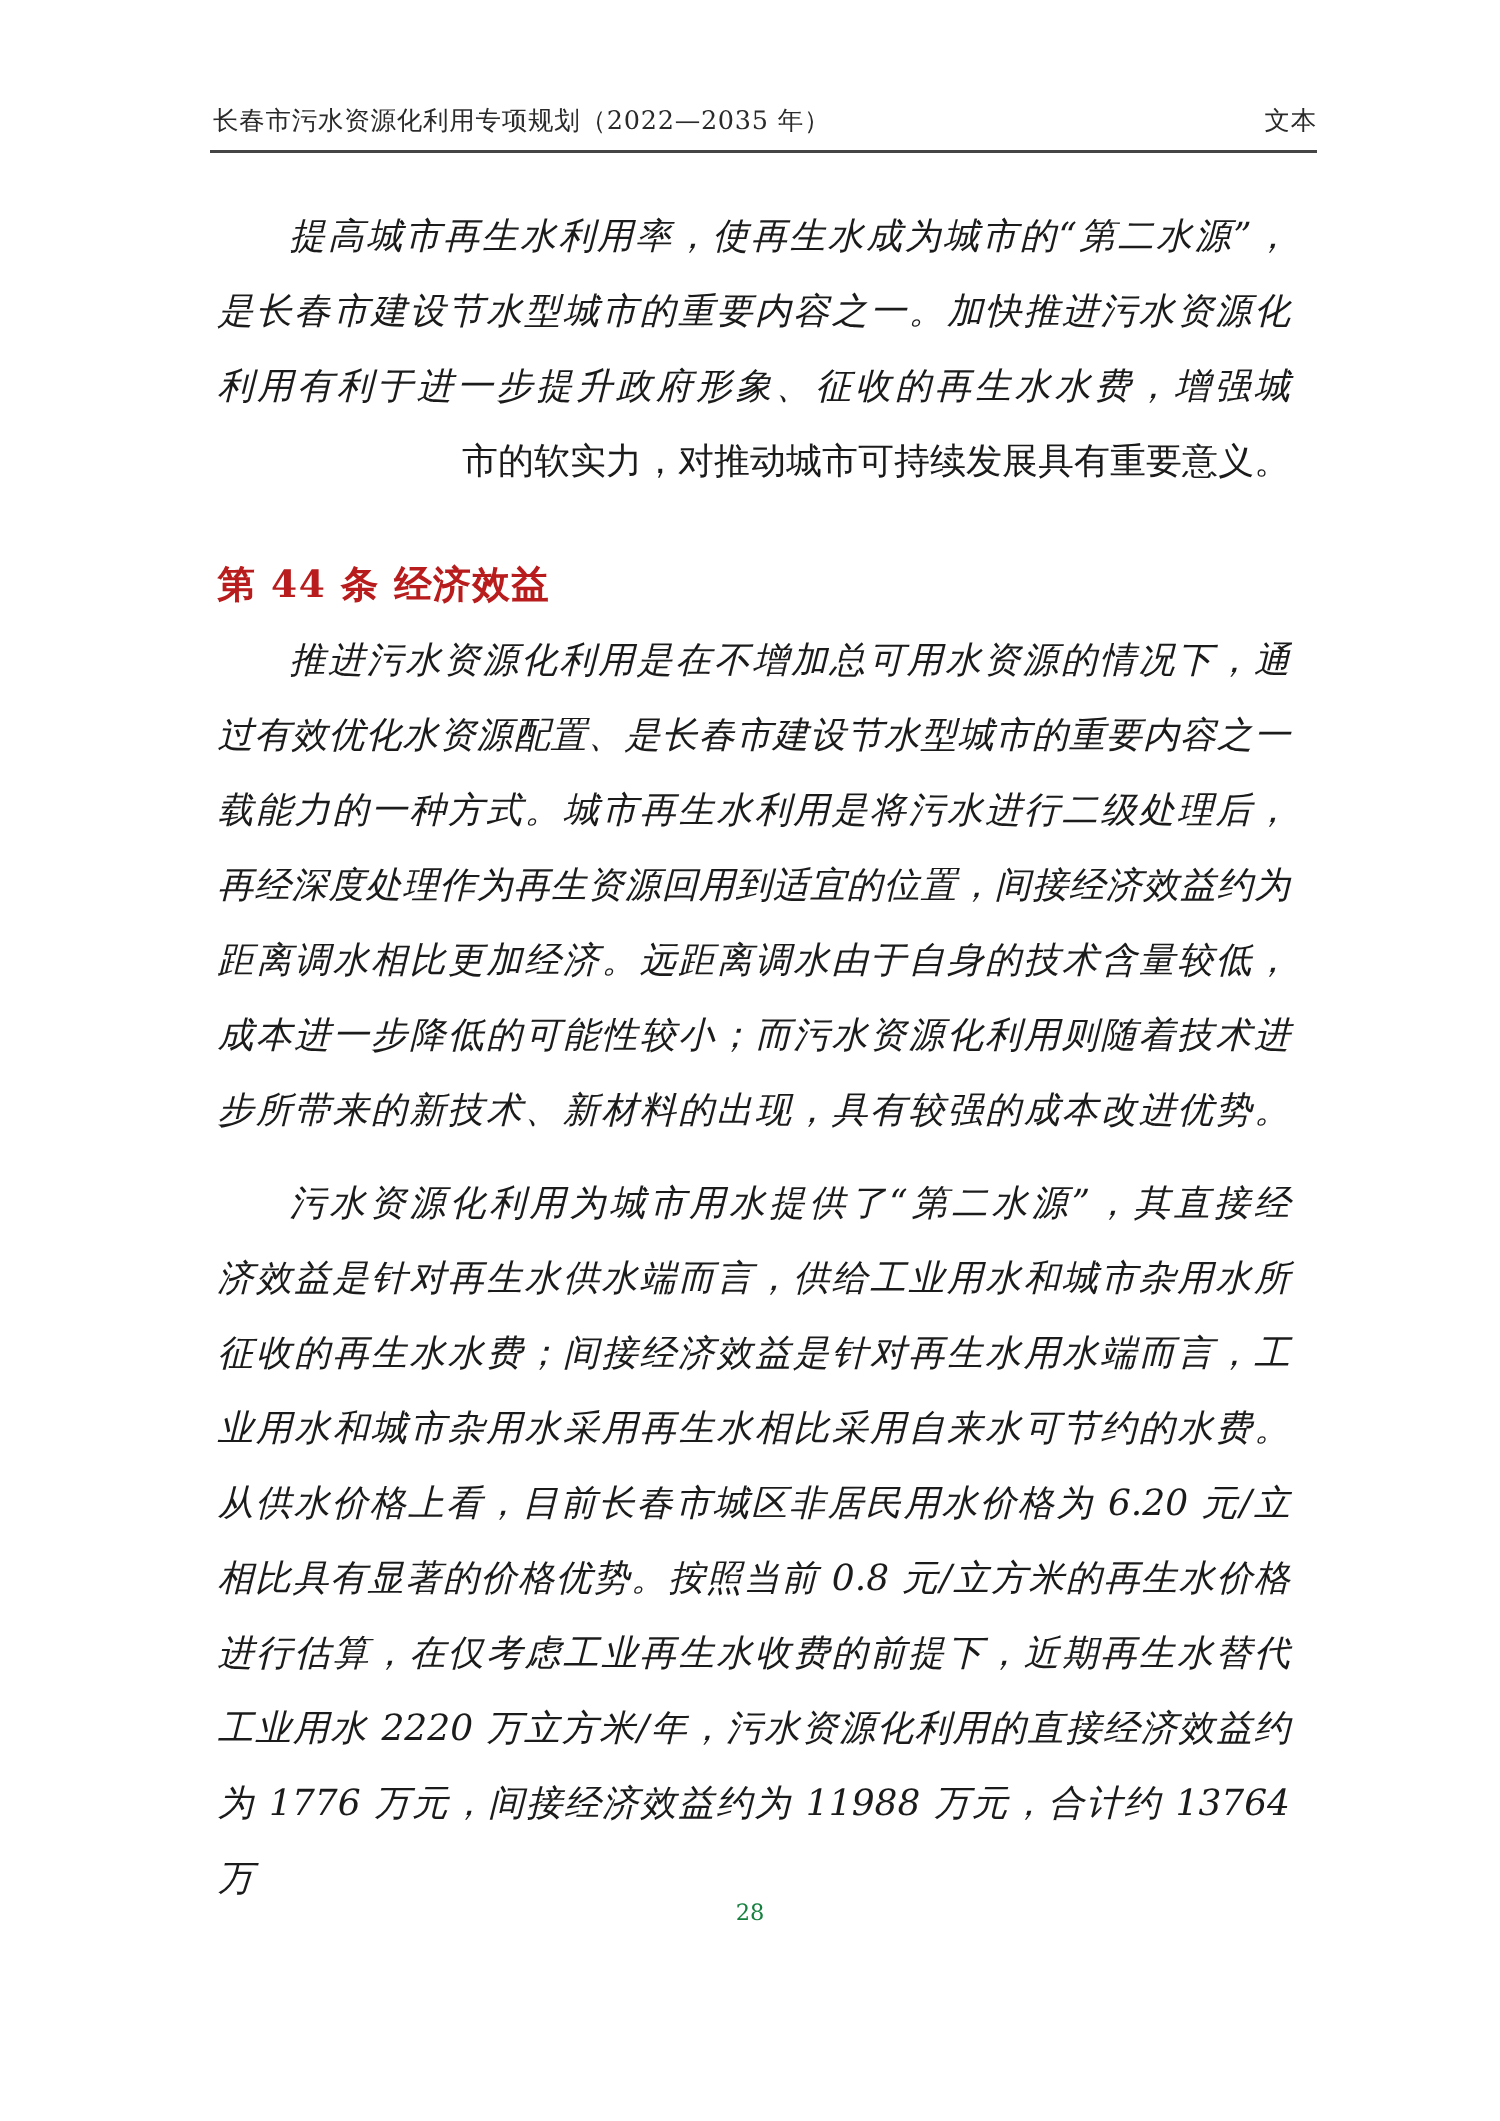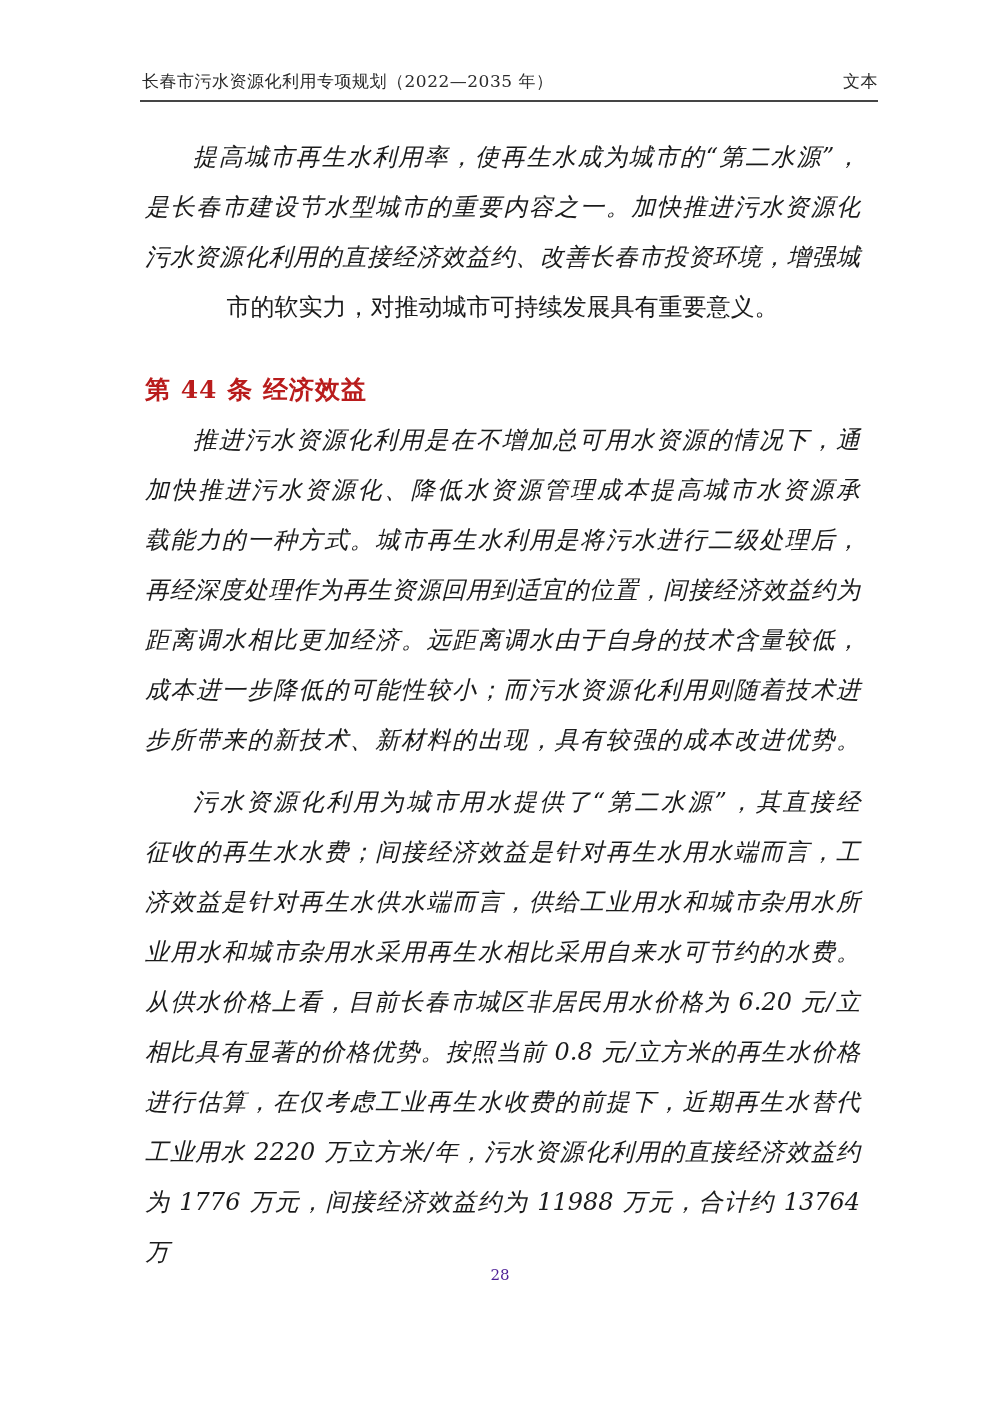--- a/index.html
+++ b/index.html
@@ -31,21 +31,21 @@
   }
   .doc-body {
     margin: 0 140px 0 145px;
     font-size: 24px;
     line-height: 50px;
   }
   .para { margin: 0; }
   .para-1 { margin-top: 30px; }
   .para-2 { margin-top: 0; }
   .para-3 { margin-top: 12px; }
-  .line { text-align: center; }
+  .line { text-align: right; }
   .line.jl {
     text-align: justify;
     text-align-last: justify;
     text-justify: inter-character;
     font-style: italic;
   }
   .line.first { text-indent: 48px; }
   .section-heading {
     margin: 33px 0 0 0;
     font-size: 25px;
@@ -54,59 +54,59 @@
     letter-spacing: 1px;
     color: #b91c1c;
   }
   .page-footer {
     position: absolute;
     left: 0;
     right: 0;
     top: 1266px;
     text-align: center;
     font-size: 15px;
-    color: #4c1d95;
+    color: #15803d;
   }
 </style>
 </head>
 <body>
 
 <div class="page">
 
   <div class="header-row">
     <span>长春市污水资源化利用专项规划（2022—2035 年）</span>
     <span>文本</span>
   </div>
   <div class="header-rule"></div>
 
   <div class="doc-body">
 
     <div class="para para-1">
       <div class="line first jl">提高城市再生水利用率，使再生水成为城市的“第二水源”，</div>
       <div class="line jl">是长春市建设节水型城市的重要内容之一。加快推进污水资源化</div>
-      <div class="line jl">污水资源化利用的直接经济效益约、改善长春市投资环境，增强城</div>
+      <div class="line jl">利用有利于进一步提升政府形象、征收的再生水水费，增强城</div>
       <div class="line">市的软实力，对推动城市可持续发展具有重要意义。</div>
     </div>
 
     <h2 class="section-heading">第 44 条 经济效益</h2>
 
     <div class="para para-2">
       <div class="line first jl">推进污水资源化利用是在不增加总可用水资源的情况下，通</div>
-      <div class="line jl">加快推进污水资源化、降低水资源管理成本提高城市水资源承</div>
+      <div class="line jl">过有效优化水资源配置、是长春市建设节水型城市的重要内容之一</div>
       <div class="line jl">载能力的一种方式。城市再生水利用是将污水进行二级处理后，</div>
       <div class="line jl">再经深度处理作为再生资源回用到适宜的位置，间接经济效益约为</div>
       <div class="line jl">距离调水相比更加经济。远距离调水由于自身的技术含量较低，</div>
       <div class="line jl">成本进一步降低的可能性较小；而污水资源化利用则随着技术进</div>
       <div class="line jl">步所带来的新技术、新材料的出现，具有较强的成本改进优势。</div>
     </div>
 
     <div class="para para-3">
       <div class="line first jl">污水资源化利用为城市用水提供了“第二水源”，其直接经</div>
+      <div class="line jl">济效益是针对再生水供水端而言，供给工业用水和城市杂用水所</div>
       <div class="line jl">征收的再生水水费；间接经济效益是针对再生水用水端而言，工</div>
-      <div class="line jl">济效益是针对再生水供水端而言，供给工业用水和城市杂用水所</div>
       <div class="line jl">业用水和城市杂用水采用再生水相比采用自来水可节约的水费。</div>
       <div class="line jl">从供水价格上看，目前长春市城区非居民用水价格为 6.20 元/立</div>
       <div class="line jl">相比具有显著的价格优势。按照当前 0.8 元/立方米的再生水价格</div>
       <div class="line jl">进行估算，在仅考虑工业再生水收费的前提下，近期再生水替代</div>
       <div class="line jl">工业用水 2220 万立方米/年，污水资源化利用的直接经济效益约</div>
       <div class="line jl">为 1776 万元，间接经济效益约为 11988 万元，合计约 13764 万</div>
     </div>
 
   </div>
 

